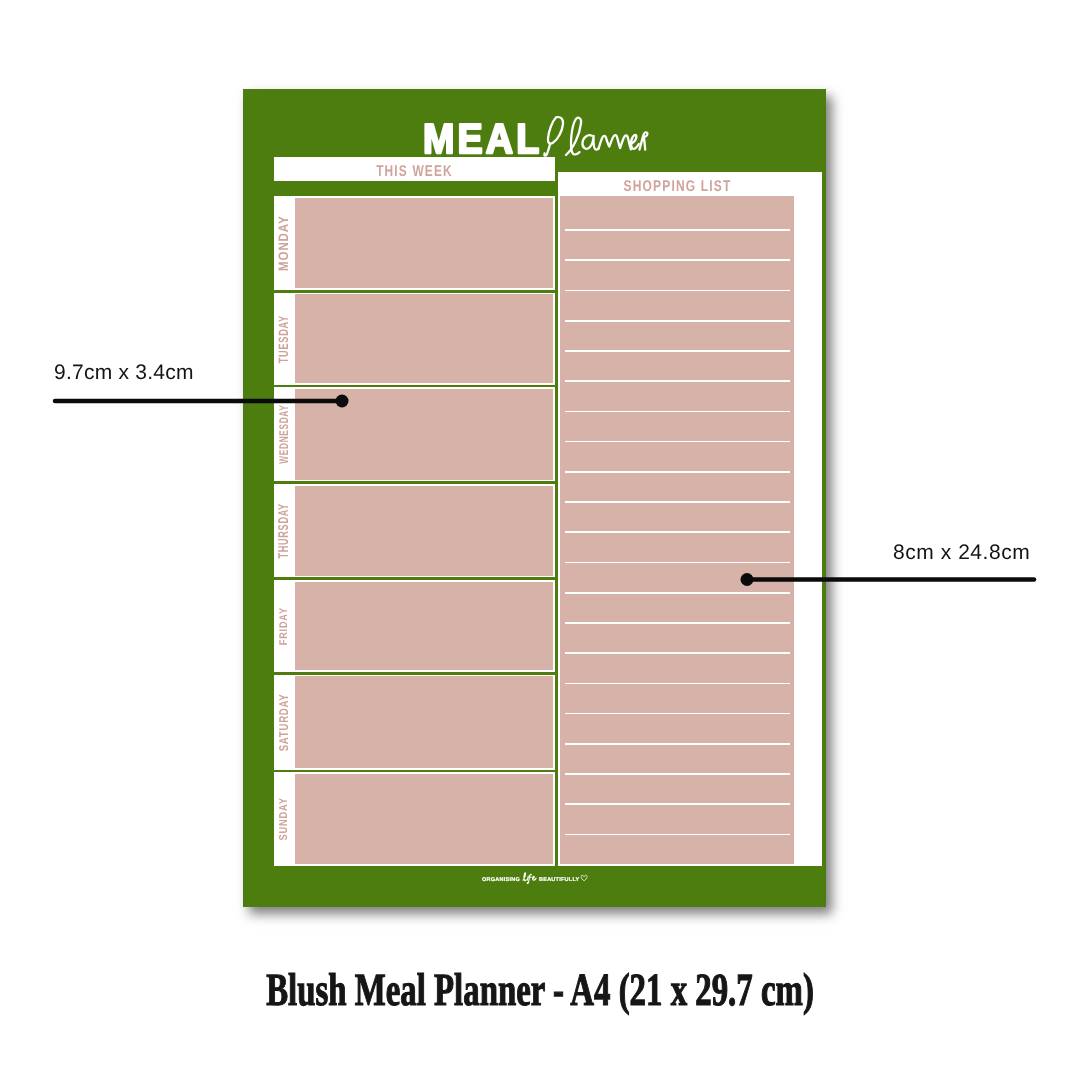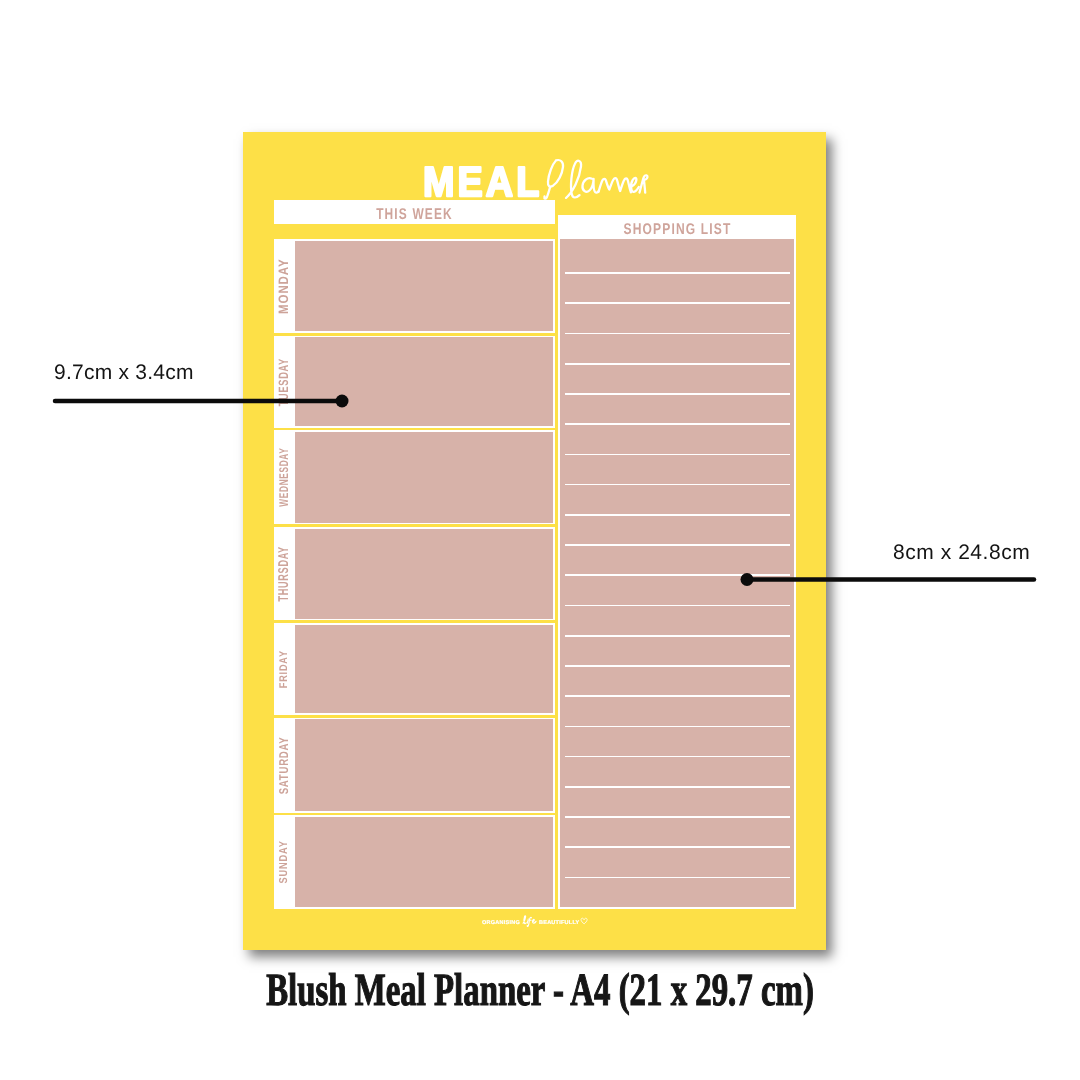--- a/index.html
+++ b/index.html
@@ -1,20 +1,20 @@
 <!DOCTYPE html>
 <html><head>
 <meta charset="utf-8">
 <style>
   html,body{margin:0;padding:0;}
   body{width:1080px;height:1080px;background:#ffffff;position:relative;overflow:hidden;
        font-family:"Liberation Sans",sans-serif;}
   .abs{position:absolute;}
-  #page{position:absolute;left:243px;top:89px;width:583px;height:818px;background:#fde047;
-        box-shadow:6px 7px 11px rgba(0,0,0,0.5);margin-top:43px;}
+  #page{position:absolute;left:243px;top:89px;width:583px;height:818px;background:#4d7c0f;
+        box-shadow:6px 7px 11px rgba(0,0,0,0.5);}
   .wrect{position:absolute;background:#ffffff;}
   .prect{position:absolute;background:#d7b2a9;}
   .sline{position:absolute;left:5.3px;right:3.8px;height:1.8px;background:#ffffff;}
 </style>
 </head>
 <body>
 <div id="page">
   <svg class="abs" id="mealtxt" style="left:179.5px;top:0;" width="135" height="70">
       <text x="0" y="63.8" transform="scale(0.898,1)" font-family="Liberation Sans, sans-serif" font-weight="bold" font-size="42" letter-spacing="3.5" fill="#ffffff" stroke="#ffffff" stroke-width="2.4" stroke-linejoin="round" text-rendering="geometricPrecision">MEAL</text>
     </svg>
@@ -29,21 +29,21 @@
       <path d="M 97.5 36.8 C 98.8 31.5 100.3 25.5 101.3 21.8 C 101.9 19.6 103.4 18.2 104.5 18.4 C 106 18.8 105.6 21.2 104.3 22.4 C 103.2 23.4 102.1 23.2 101.8 22.4 C 102.3 26 102.8 32 103.2 37"></path>
     </g>
   </svg>
 
   <div class="wrect" style="left:31px;top:68px;width:281px;height:24px;">
     <svg width="281" height="24">
         <text text-anchor="middle" transform="translate(140.5,18.6) scale(0.77,1)" font-family="Liberation Sans, sans-serif" font-weight="bold" font-size="15.5" letter-spacing="1.5" fill="#cfa49b" text-rendering="geometricPrecision">THIS WEEK</text>
       </svg>
   </div>
 
-  <div class="wrect" style="left:315px;top:83px;width:238px;height:694.3px;">
+  <div class="wrect" style="left:315px;top:83px;width:264px;height:694.3px;">
     <svg width="238" height="24" style="position:absolute;left:0;top:0;">
         <text text-anchor="middle" transform="translate(119.5,18.6) scale(0.776,1)" font-family="Liberation Sans, sans-serif" font-weight="bold" font-size="15.5" letter-spacing="1.5" fill="#cfa49b" text-rendering="geometricPrecision">SHOPPING LIST</text>
       </svg>
     <div class="prect" style="left:2px;top:24px;width:234px;height:668.3px;">
         <div class="sline" style="top:33.2px;"></div>
         <div class="sline" style="top:63.4px;"></div>
         <div class="sline" style="top:93.6px;"></div>
         <div class="sline" style="top:123.9px;"></div>
         <div class="sline" style="top:154.1px;"></div>
         <div class="sline" style="top:184.3px;"></div>

